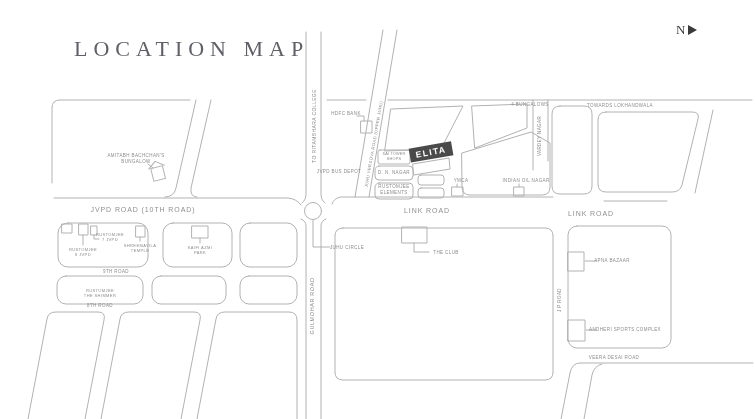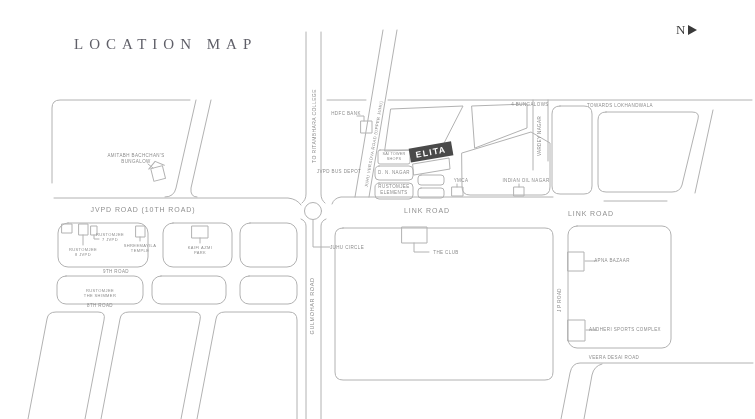--- a/index.html
+++ b/index.html
@@ -1,21 +1,21 @@
 <!DOCTYPE html>
 <html><head>
 <meta charset="utf-8">
 <style>
   html,body{margin:0;padding:0;background:#ffffff;}
   .map{position:relative;width:755px;height:419px;background:#fff;overflow:hidden;
        font-family:"Liberation Sans",sans-serif;}
   .map svg{position:absolute;left:0;top:0;}
   .map svg *{fill:none;stroke:#b2b2b2;stroke-width:1;stroke-linejoin:round;stroke-linecap:round;}
   .title{position:absolute;left:74px;top:36px;font-family:"Liberation Serif",serif;
-         font-size:15px;letter-spacing:6px;color:#5f5f68;white-space:nowrap;}
+         font-size:22px;letter-spacing:6px;color:#5f5f68;white-space:nowrap;}
   .compass{position:absolute;left:676px;top:22px;color:#3f3f3f;font-size:13px;
            font-family:"Liberation Serif",serif;display:flex;align-items:center;gap:3px;}
   .compass .tri{width:0;height:0;border-top:5px solid transparent;border-bottom:5px solid transparent;
                 border-left:9px solid #3a3a3a;display:inline-block;}
   .lbl{position:absolute;transform:translate(-50%,-50%);color:#8c8c8c;font-size:4.5px;
        letter-spacing:.4px;white-space:nowrap;text-align:center;line-height:1.35;}
   .lbl span{display:block;}
   .sm{font-size:4px;}
   .xs{font-size:3.8px;letter-spacing:.2px;}
   .road{font-size:7px;letter-spacing:.9px;color:#8f8f8f;}

